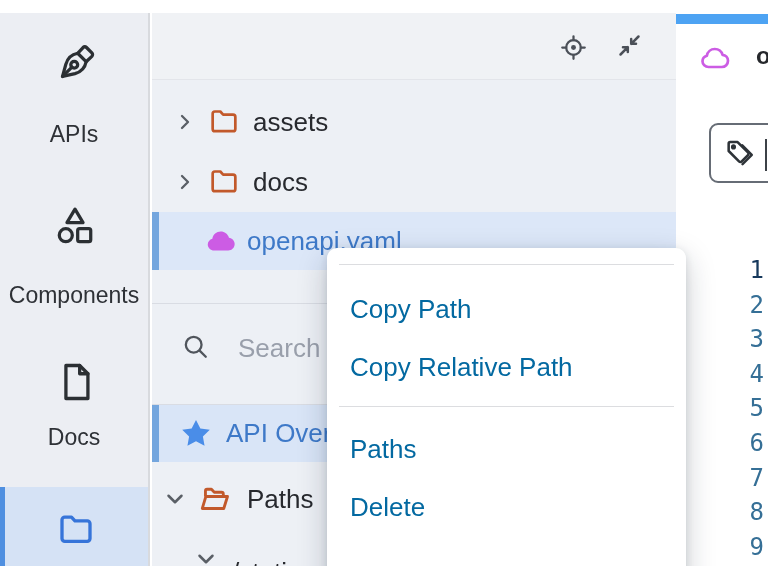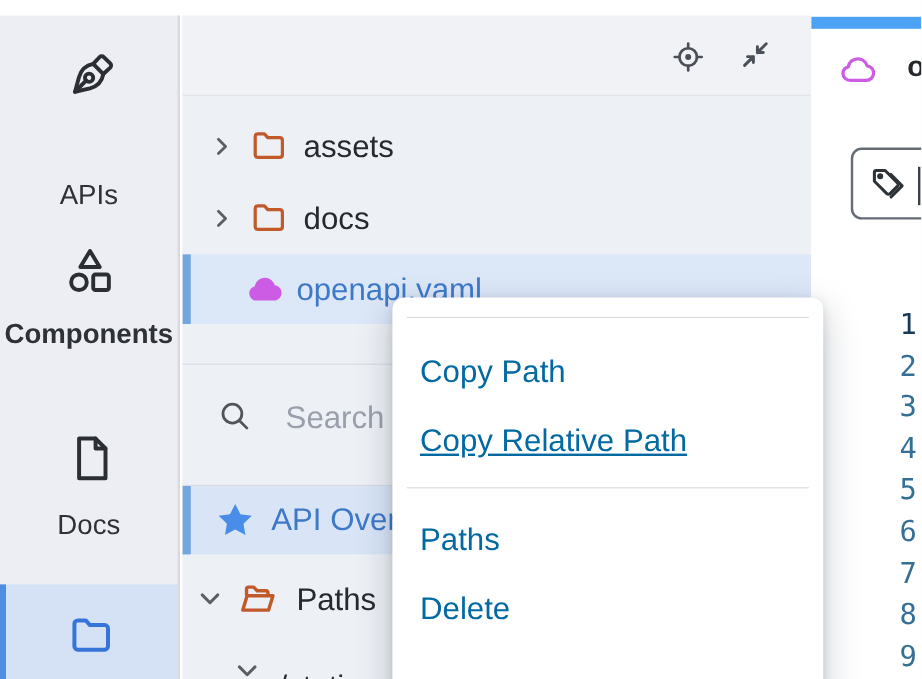--- a/index.html
+++ b/index.html
@@ -59,32 +59,32 @@
 
     <div>
       <span class="ab-icon" style="left:52px;top:28px;">
         <svg width="46" height="46" viewBox="0 0 24 24" fill="none" stroke="#2b2f33" stroke-width="1.7" stroke-linejoin="round" stroke-linecap="round">
           <path d="M5.5 18.5 L7.2 12.2 C8.2 8.6 10.2 7 13.4 6.4 L17.8 10.8 C17.2 14 15.6 16 12 17 Z"></path>
           <circle cx="11.6" cy="12.4" r="1.8"></circle>
           <path d="M10.4 13.6 L5.5 18.5"></path>
           <path d="M13.4 6.4 L16.2 3.4 C16.7 2.9 17.5 2.9 18 3.4 L20.8 6.2 C21.3 6.7 21.3 7.5 20.8 8 L17.8 10.8"></path>
         </svg>
       </span>
-      <span class="ab-label" style="top:108px;margin-top:28px;">APIs</span>
+      <span class="ab-label" style="top:108px;">APIs</span>
     </div>
 
     <div>
       <span class="ab-icon" style="left:52px;top:190px;">
         <svg width="46" height="46" viewBox="0 0 24 24" fill="none" stroke="#2b2f33" stroke-width="1.7" stroke-linejoin="round">
           <path d="M12 3.2 L16.2 10.2 H7.8 Z"></path>
           <circle cx="7.2" cy="16.8" r="3.4"></circle>
           <rect x="13.4" y="13.4" width="6.8" height="6.8" rx="1"></rect>
         </svg>
       </span>
-      <span class="ab-label" style="top:252px;font-weight:bold;">Components</span>
+      <span class="ab-label" style="top:269px;">Components</span>
     </div>
 
     <div>
       <span class="ab-icon" style="left:54px;top:347px;">
         <svg width="44" height="44" viewBox="0 0 24 24" fill="none" stroke="#2b2f33" stroke-width="1.8" stroke-linejoin="round" stroke-linecap="round">
           <path d="M6.5 3 H14 L18.5 7.5 V21 H6.5 Z"></path>
           <path d="M14 3 V7.5 H18.5"></path>
         </svg>
       </span>
       <span class="ab-label" style="top:411px;">Docs</span>
@@ -229,19 +229,19 @@
     <div class="line-no" style="top:391.4px;">5</div>
     <div class="line-no" style="top:426px;">6</div>
     <div class="line-no" style="top:460.6px;">7</div>
     <div class="line-no" style="top:495.2px;">8</div>
     <div class="line-no" style="top:529.8px;">9</div>
   </div>
 
   <div id="context-menu" class="abs">
     <div class="menu-divider"></div>
     <div class="menu-item">Copy Path</div>
-    <div class="menu-item" style="height:59px;line-height:59px;text-decoration:underline;">Copy Relative Path</div>
+    <div class="menu-item" style="height:59px;line-height:59px;">Copy Relative Path</div>
     <div class="menu-divider second"></div>
     <div class="menu-item">Paths</div>
     <div class="menu-item">Delete</div>
   </div>
 
 </div>
 
 </body></html>

